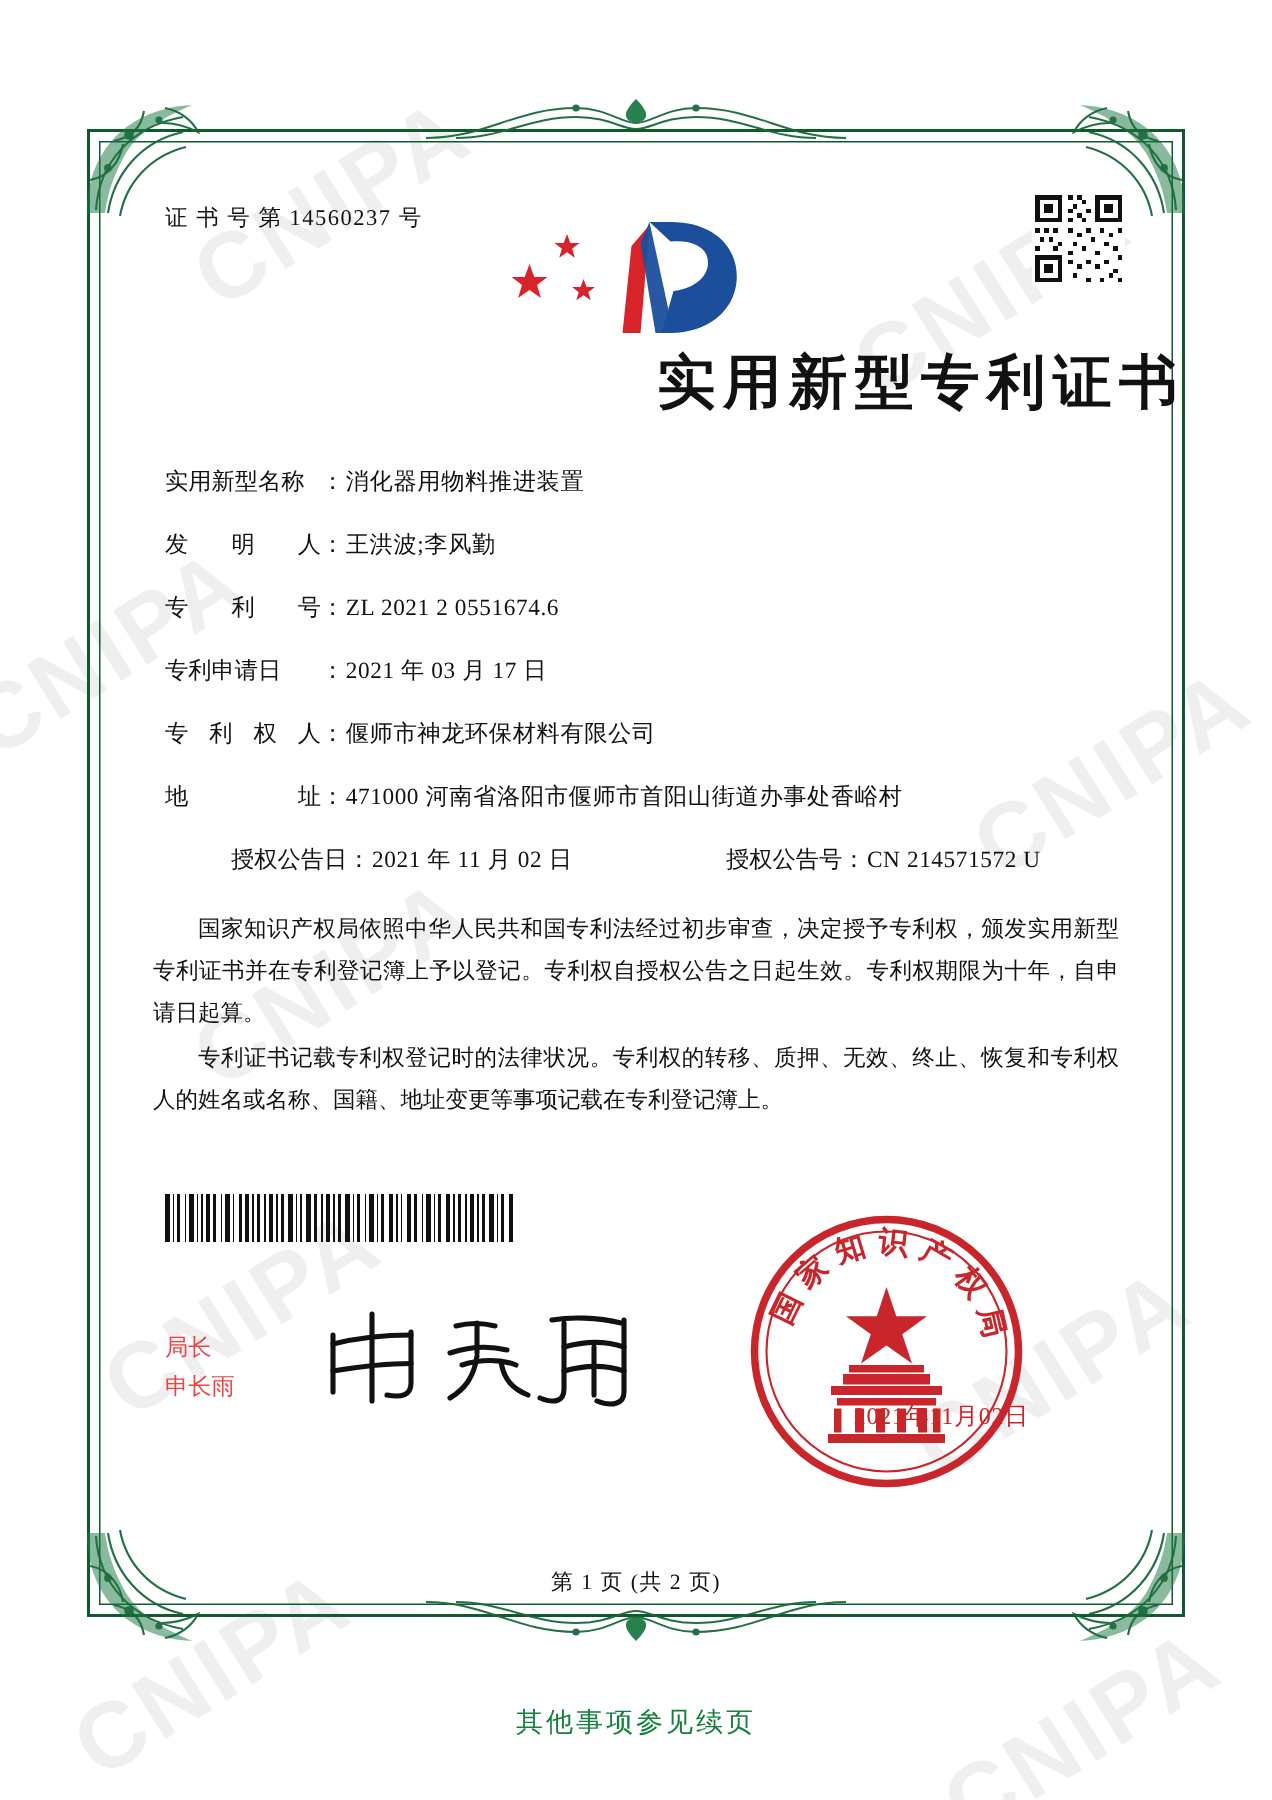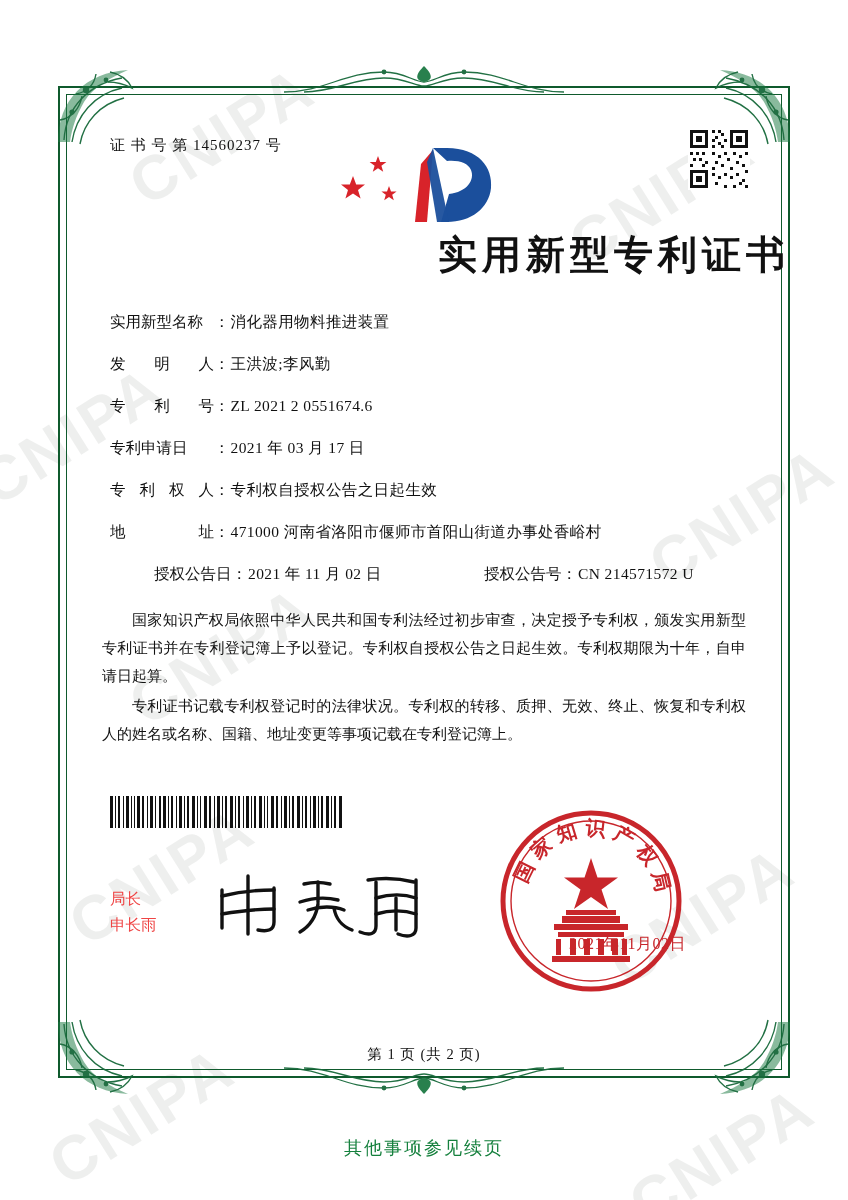--- a/index.html
+++ b/index.html
@@ -373,21 +373,21 @@
       </div>
 
       <div class="field-row">
         <span class="field-label spread">
             <span>专</span>
             <span>利</span>
             <span>权</span>
             <span>人</span>
           </span>
         <span class="field-colon">：</span>
-        <span class="field-value">专利权自授权公告之日起生效</span>
+        <span class="field-value">偃师市神龙环保材料有限公司</span>
       </div>
 
       <div class="field-row">
         <span class="field-label spread">
             <span>地</span>
             <span>址</span>
           </span>
         <span class="field-colon">：</span>
         <span class="field-value">471000 河南省洛阳市偃师市首阳山街道办事处香峪村</span>
       </div>

